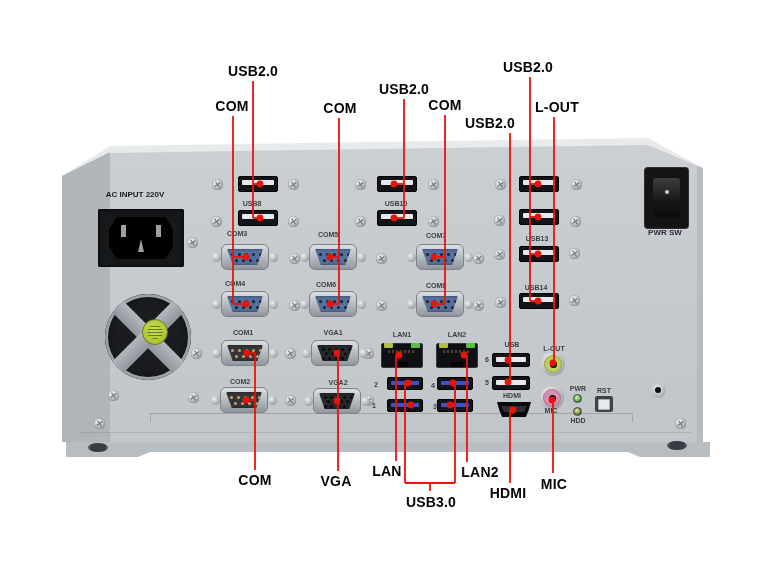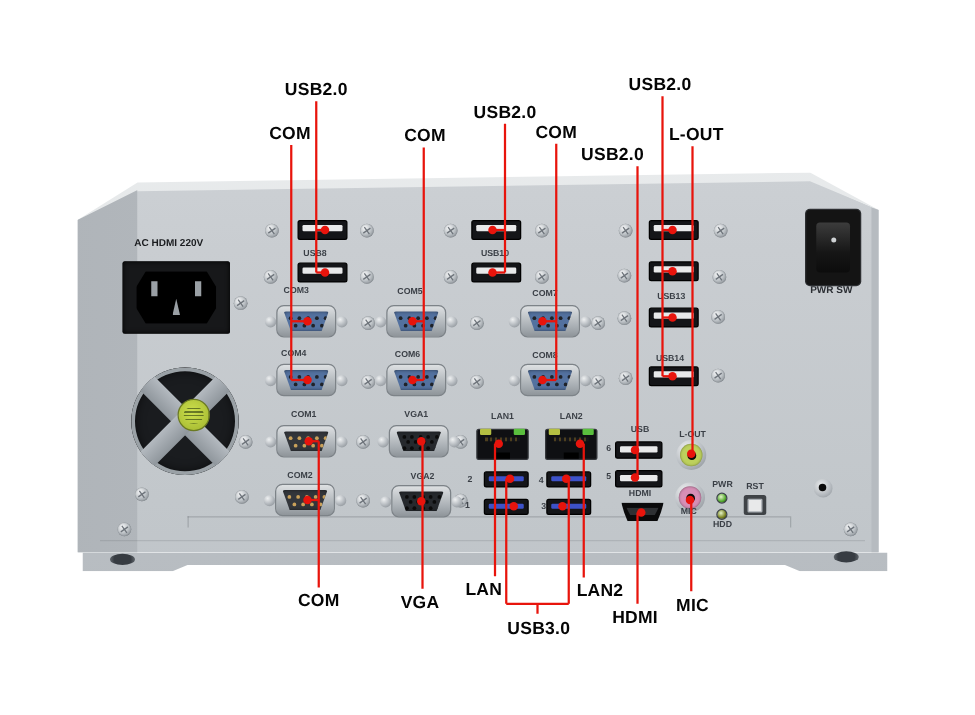--- a/index.html
+++ b/index.html
@@ -354,21 +354,21 @@
       </div>
       <div class="abs" style="left: 105px; top: 294px; width: 86px; height: 86px; border-radius: 50%; background: rgb(26, 28, 31); overflow: hidden; box-shadow: rgb(154, 161, 166) 0px 0px 0px 3px inset, rgb(0, 0, 0) 0px 0px 10px inset;">
         <div class="abs" style="left: -15.05px; top: 35px; width: 116.1px; height: 16px; background: linear-gradient(rgb(180, 186, 192), rgb(143, 150, 156)); transform: rotate(45deg);"></div>
         <div class="abs" style="left: -15.05px; top: 35px; width: 116.1px; height: 16px; background: linear-gradient(rgb(180, 186, 192), rgb(143, 150, 156)); transform: rotate(-45deg);"></div>
         <div class="abs" style="left: 37px; top: 25px; width: 26px; height: 26px; border-radius: 50%; background: radial-gradient(circle at 45% 40%, rgb(205, 224, 78), rgb(159, 179, 44)); border: 1px solid rgb(107, 122, 34);">
           <div class="abs" style="left: 4px; top: 5px; width: 16px; height: 14px; border-radius: 50%; background: repeating-linear-gradient(0deg, rgba(25, 40, 8, 0.55) 0px, rgba(25, 40, 8, 0.55) 1px, transparent 1px, transparent 3px);"></div>
         </div>
       </div>
     </div>
   <div id="silk-layer">
-      <div class="silk abs" style="left: 135px; top: 194px; font-size: 8px; color: rgb(26, 28, 31);">AC HDMI 220V</div>
+      <div class="silk abs" style="left: 135px; top: 194px; font-size: 8px; color: rgb(26, 28, 31);">AC INPUT 220V</div>
       <div class="silk abs" style="left: 252px; top: 203px;">USB8</div>
       <div class="silk abs" style="left: 396px; top: 203px;">USB10</div>
       <div class="silk abs" style="left: 537px; top: 238px;">USB13</div>
       <div class="silk abs" style="left: 536px; top: 287px;">USB14</div>
       <div class="silk abs" style="left: 237px; top: 233px;">COM3</div>
       <div class="silk abs" style="left: 328px; top: 234px;">COM5</div>
       <div class="silk abs" style="left: 436px; top: 235px;">COM7</div>
       <div class="silk abs" style="left: 235px; top: 283px;">COM4</div>
       <div class="silk abs" style="left: 326px; top: 284px;">COM6</div>
       <div class="silk abs" style="left: 436px; top: 285px;">COM8</div>

